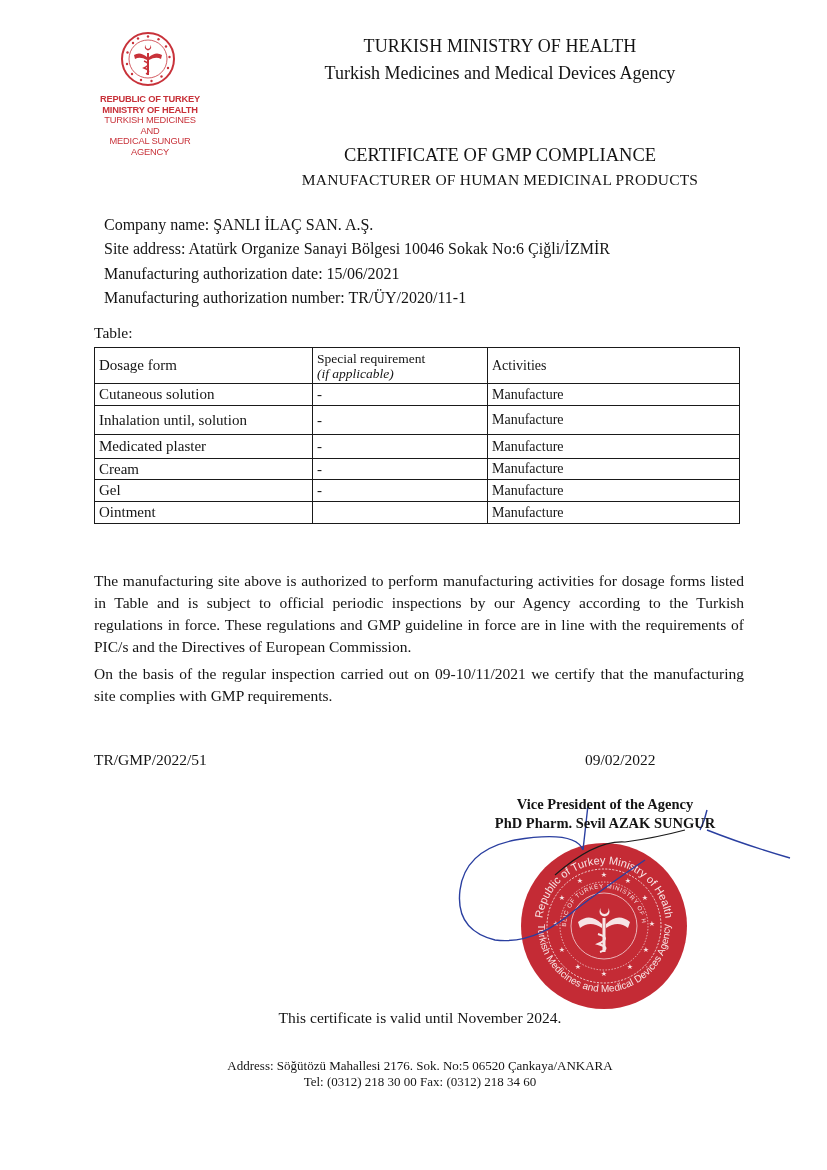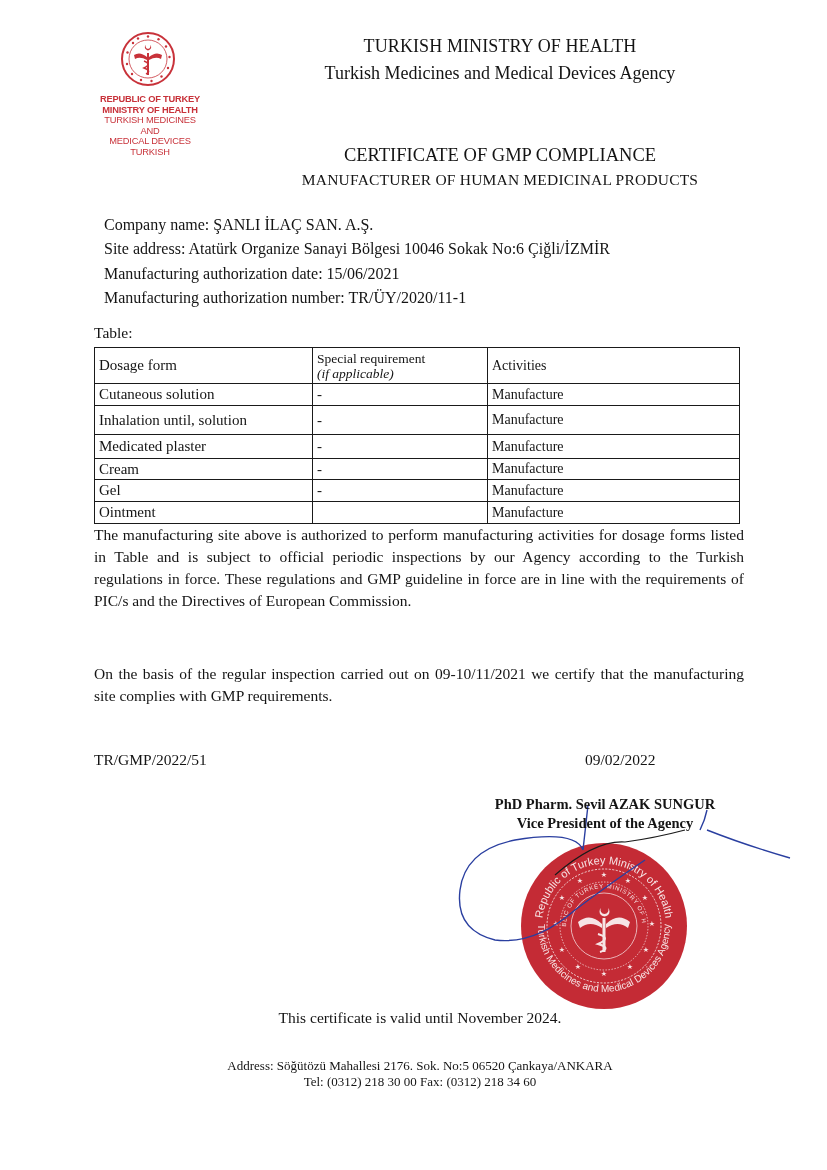--- a/index.html
+++ b/index.html
@@ -34,21 +34,21 @@
   table.gmp .hdr-small { font-size: 13.5px; line-height: 15px; }
   table.gmp .hdr-small i { display: block; }
   table.gmp .act { font-size: 14px; }
   table.gmp tr.r1 td { height: 21px; }
   table.gmp tr.r2 td { height: 28px; }
   table.gmp tr.r3 td { height: 23px; }
   table.gmp tr.r4 td { height: 20px; margin-top: 16px; }
   table.gmp tr.r5 td { height: 21px; }
   table.gmp tr.r6 td { height: 21px; }
 
-  .para1 { left: 94px; top: 524px; width: 650px; font-size: 15.5px; line-height: 22px; text-align: justify; }
+  .para1 { left: 94px; top: 570px; width: 650px; font-size: 15.5px; line-height: 22px; text-align: justify; }
   .para2 { left: 94px; top: 663px; width: 650px; font-size: 15.5px; line-height: 22px; text-align: justify; }
 
   .ref { left: 94px; top: 751px; font-size: 15.5px; }
   .date { left: 585px; top: 751px; font-size: 15.5px; }
 
   .signer { left: 470px; top: 795px; width: 270px; text-align: center; font-size: 14.5px; font-weight: bold; line-height: 19px; }
 
   .validity { left: 200px; top: 1009px; width: 440px; text-align: center; font-size: 15.5px; }
 
   .footer { left: 180px; top: 1058px; width: 480px; text-align: center; font-size: 13px; line-height: 16px; }
@@ -81,21 +81,21 @@
     <path d="M42 24 Q36 20 29 26 L29 29 Q36 25 41 28 Z"></path>
     <rect x="27" y="22" width="2" height="22"></rect>
     <path d="M24 30 Q32 33 24 37 Q32 40 26 43" fill="none" stroke="#c8323a" stroke-width="1.5"></path>
     <path d="M26 14 a3 3 0 1 0 4 0 a2.4 2.4 0 1 1 -4 0 Z"></path>
   </g>
 </svg>
 <div class="abs logo-text">
   <div class="b">REPUBLIC OF TURKEY</div>
   <div class="b">MINISTRY OF HEALTH</div>
   <div>TURKISH MEDICINES AND</div>
-  <div>MEDICAL DEVICES TURKISH</div>
+  <div>MEDICAL SUNGUR AGENCY</div>
 </div>
 
 <div class="abs hdr-title">TURKISH MINISTRY OF HEALTH</div>
 <div class="abs hdr-sub">Turkish Medicines and Medical Devices Agency</div>
 
 <div class="abs cert-title">CERTIFICATE OF GMP COMPLIANCE</div>
 <div class="abs cert-sub">MANUFACTURER OF HUMAN MEDICINAL PRODUCTS</div>
 
 <div class="abs info">
   <div>Company name: ŞANLI İLAÇ SAN. A.Ş.</div>
@@ -196,22 +196,22 @@
   </g>
 </svg>
 
 <svg class="abs signature" viewBox="0 0 340 180">
   <path d="M133 15 L128 60 M128 60 Q120 40 60 50 Q10 60 5 100 Q0 140 40 150 Q80 155 120 120 Q160 90 190 70" fill="none" stroke="#2a3fa0" stroke-width="1.4"></path>
   <path d="M245 40 Q250 30 252 20 M252 40 Q290 55 335 68" fill="none" stroke="#2a3fa0" stroke-width="1.4"></path>
   <path d="M100 85 Q140 50 170 52 Q200 48 230 40" fill="none" stroke="#1a1a1a" stroke-width="1.2"></path>
 </svg>
 
 <div class="abs signer">
+  <div>Vice President of the Agency</div>
   <div>PhD Pharm. Sevil AZAK SUNGUR</div>
-  <div>Vice President of the Agency</div>
 </div>
 
 <div class="abs validity">This certificate is valid until November 2024.</div>
 
 <div class="abs footer">
   <div>Address: Söğütözü Mahallesi 2176. Sok. No:5 06520 Çankaya/ANKARA</div>
   <div>Tel: (0312) 218 30 00 Fax: (0312) 218 34 60</div>
 </div>
 
 </body></html>

